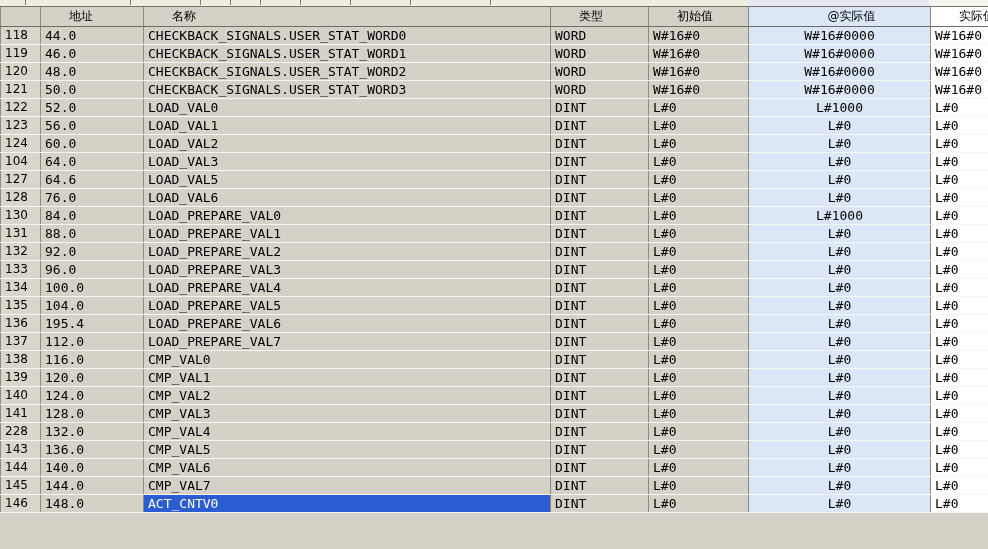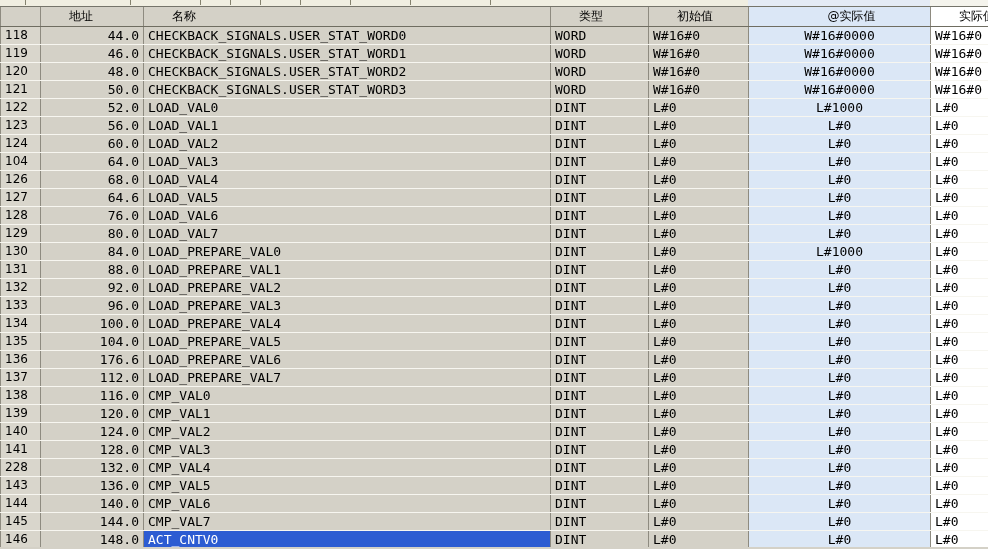--- a/index.html
+++ b/index.html
@@ -48,21 +48,21 @@
   .var-table tr.data-row{height:18px;}
   .var-table td{
     font-family:"DejaVu Sans Mono",monospace;font-size:13px;line-height:17px;
     background:var(--cell-bg);color:#000;
   }
   .var-table td.c-num{
     font-family:"DejaVu Sans",sans-serif;font-size:12px;
     background:var(--gutter-bg);border-left:1px solid var(--grid-line);
   }
   .var-table th.c-num{border-left:1px solid var(--grid-line);}
-  .var-table td.c-addr{text-align:right;}
+  .var-table td.c-addr{text-align:left;}
   .var-table th.c-monitor,.var-table td.c-monitor{background:var(--monitor-bg);text-align:center;}
   .var-table th.c-actual,.var-table td.c-actual{background:var(--actual-bg);margin-top:32px;}
   .var-table td.selected{background:var(--selection-bg);color:var(--selection-text);margin-top:42px;}
   .bottom-filler{position:absolute;left:0;bottom:0;width:988px;height:2px;background:var(--cell-bg);}
 </style>
 </head>
 <body>
 
 <div class="screen">
 
@@ -175,29 +175,20 @@
     <tr class="data-row">
       <td class="c-num">104</td>
       <td class="c-addr">64.0</td>
       <td class="c-name">LOAD_VAL3</td>
       <td class="c-type">DINT</td>
       <td class="c-init">L#0</td>
       <td class="c-monitor">L#0</td>
       <td class="c-actual">L#0</td>
     </tr>
 
-    <tr class="data-row">
-      <td class="c-num">126</td>
-      <td class="c-addr">68.0</td>
-      <td class="c-name">LOAD_VAL4</td>
-      <td class="c-type">DINT</td>
-      <td class="c-init">L#0</td>
-      <td class="c-monitor">L#0</td>
-      <td class="c-actual">L#0</td>
-    </tr>
 
     <tr class="data-row">
       <td class="c-num">127</td>
       <td class="c-addr">64.6</td>
       <td class="c-name">LOAD_VAL5</td>
       <td class="c-type">DINT</td>
       <td class="c-init">L#0</td>
       <td class="c-monitor">L#0</td>
       <td class="c-actual">L#0</td>
     </tr>
@@ -205,29 +196,20 @@
     <tr class="data-row">
       <td class="c-num">128</td>
       <td class="c-addr">76.0</td>
       <td class="c-name">LOAD_VAL6</td>
       <td class="c-type">DINT</td>
       <td class="c-init">L#0</td>
       <td class="c-monitor">L#0</td>
       <td class="c-actual">L#0</td>
     </tr>
 
-    <tr class="data-row">
-      <td class="c-num">129</td>
-      <td class="c-addr">80.0</td>
-      <td class="c-name">LOAD_VAL7</td>
-      <td class="c-type">DINT</td>
-      <td class="c-init">L#0</td>
-      <td class="c-monitor">L#0</td>
-      <td class="c-actual">L#0</td>
-    </tr>
 
     <tr class="data-row">
       <td class="c-num">130</td>
       <td class="c-addr">84.0</td>
       <td class="c-name">LOAD_PREPARE_VAL0</td>
       <td class="c-type">DINT</td>
       <td class="c-init">L#0</td>
       <td class="c-monitor">L#1000</td>
       <td class="c-actual">L#0</td>
     </tr>
@@ -277,21 +259,21 @@
       <td class="c-addr">104.0</td>
       <td class="c-name">LOAD_PREPARE_VAL5</td>
       <td class="c-type">DINT</td>
       <td class="c-init">L#0</td>
       <td class="c-monitor">L#0</td>
       <td class="c-actual">L#0</td>
     </tr>
 
     <tr class="data-row">
       <td class="c-num">136</td>
-      <td class="c-addr">176.6</td>
+      <td class="c-addr">195.4</td>
       <td class="c-name">LOAD_PREPARE_VAL6</td>
       <td class="c-type">DINT</td>
       <td class="c-init">L#0</td>
       <td class="c-monitor">L#0</td>
       <td class="c-actual">L#0</td>
     </tr>
 
     <tr class="data-row">
       <td class="c-num">137</td>
       <td class="c-addr">112.0</td>

